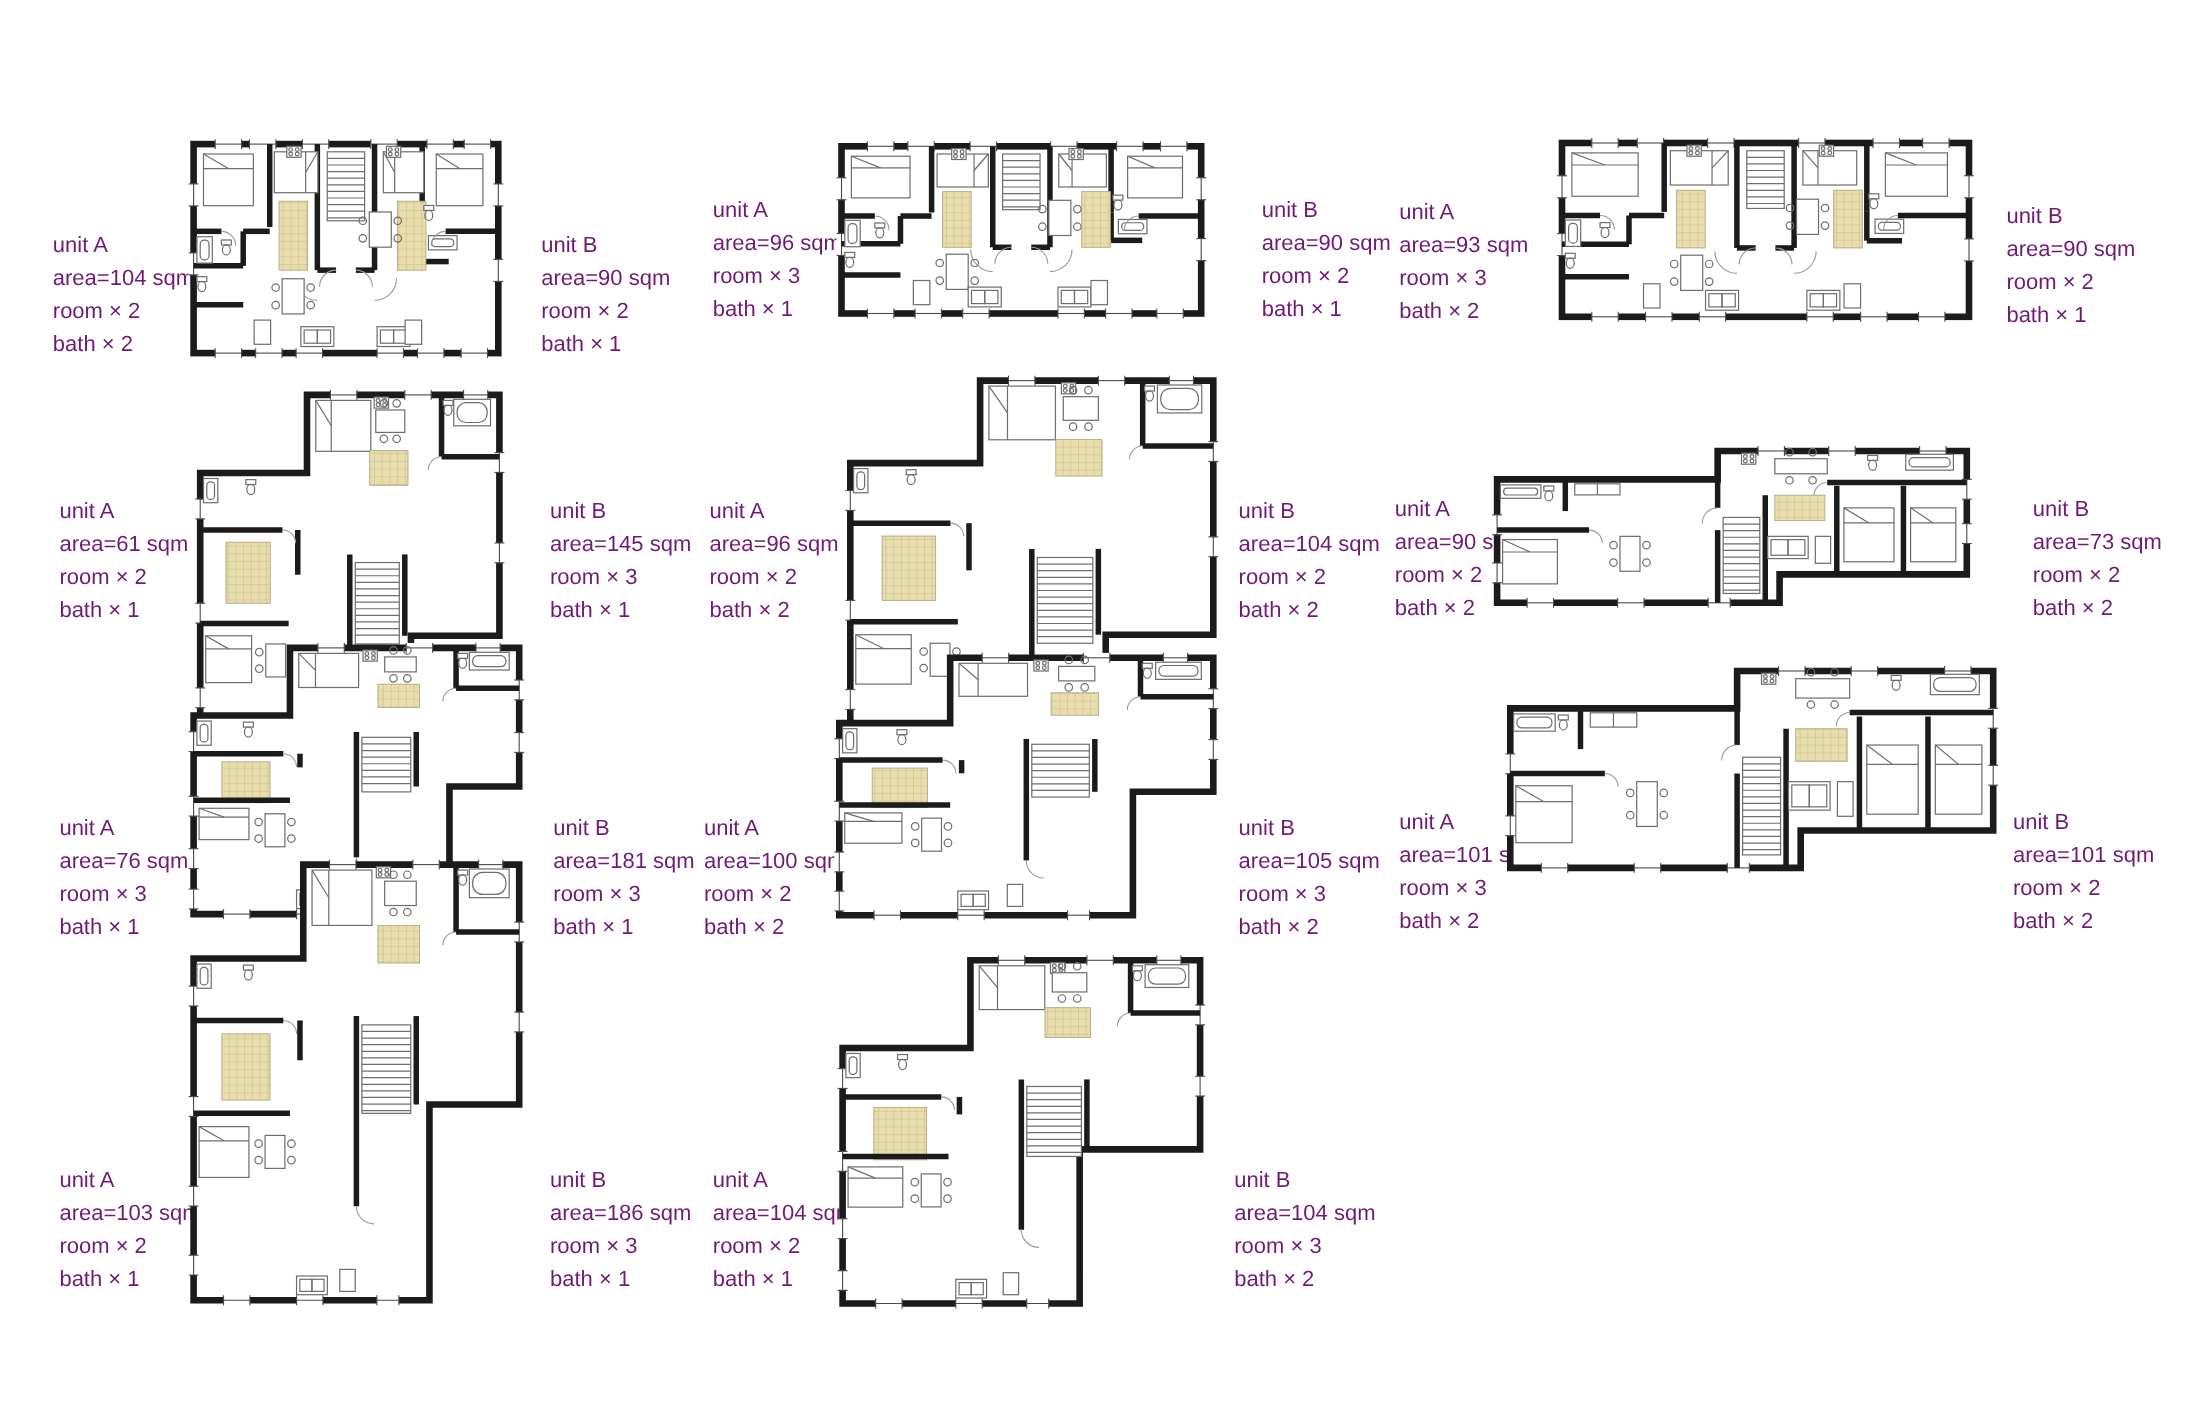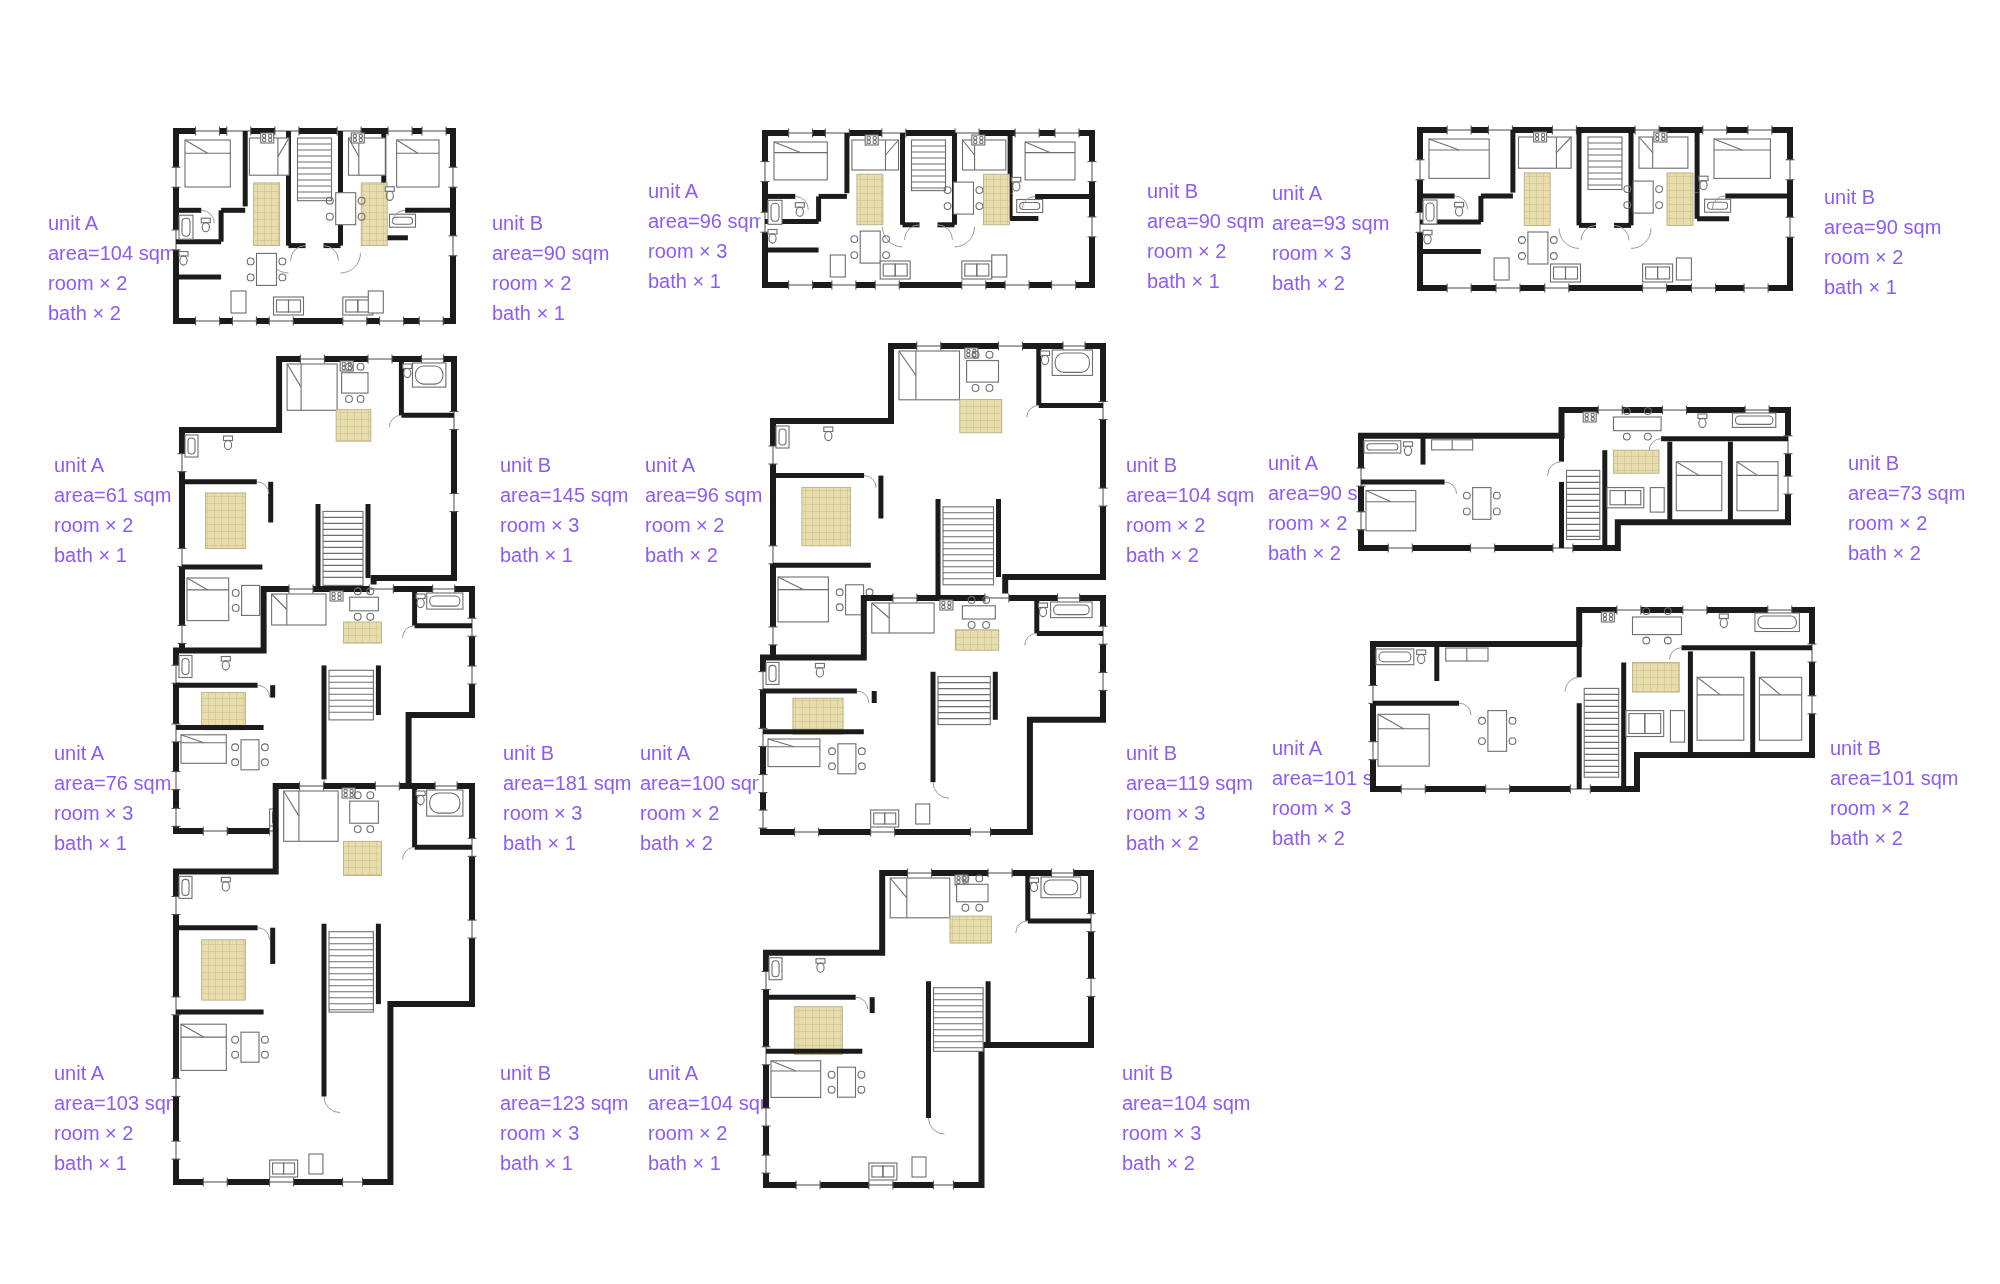--- a/index.html
+++ b/index.html
@@ -1,19 +1,19 @@
 <!DOCTYPE html>
 <html><head>
 <meta charset="utf-8">
 <style>
   html,body{margin:0;padding:0;background:#ffffff;}
   #sheet{position:relative;width:2000px;height:1284px;background:#ffffff;overflow:hidden;
          font-family:"Liberation Sans",sans-serif;}
   .pair{display:contents;}
-  .label{position:absolute;font-size:20px;line-height:30px;color:#8b5cf6;white-space:nowrap;}
+  .label{position:absolute;font-size:20px;line-height:30px;color:#701a75;white-space:nowrap;}
   svg.plan{position:absolute;overflow:visible;}
   
   .outline{fill:#ffffff;stroke:#1b1b1b;stroke-width:6;stroke-linejoin:miter;}
   .iwall{stroke:#1b1b1b;stroke-width:5;fill:none;}
   .fthin{stroke:#6e6e6e;stroke-width:1.1;fill:none;}
   .fthinf{stroke:#6e6e6e;stroke-width:1.1;fill:#ffffff;}
   .win{fill:#ffffff;stroke:none;}
   .winline{stroke:#4a4a4a;stroke-width:1;}
   .door{stroke:#9a9a9a;stroke-width:1;fill:none;}
   .hatch{fill:url(#hatchpat);stroke:#b2a77b;stroke-width:0.8;}
@@ -1114,21 +1114,21 @@
         <circle class="fthin" cx="72" cy="171.3" r="3.4"></circle>
         <circle class="fthin" cx="101.8" cy="171.3" r="3.4"></circle>
         <rect class="fthinf" x="110.7" y="215" width="28" height="17"></rect>
         <rect class="fthin" x="113.7" y="218" width="11" height="11"></rect>
         <rect class="fthin" x="124.7" y="218" width="11" height="11"></rect>
         <rect class="fthinf" x="155.7" y="209" width="14" height="20"></rect>
         <path class="door" d="M 96.9 96 A 12 12 0 0 1 108.9 108"></path>
       </svg>
     <div class="label lb" style="left: 1126px; top: 738px;">
       <div class="t1">unit B</div>
-      <div class="t2">area=119 sqm</div>
+      <div class="t2">area=105 sqm</div>
       <div class="t3">room × 3</div>
       <div class="t4">bath × 2</div>
     </div>
   </div>
 
   <div class="pair">
     <div class="label la" style="left: 1272px; top: 733px;">
       <div class="t1">unit A</div>
       <div class="t2">area=101 sqm</div>
       <div class="t3">room × 3</div>
@@ -1362,21 +1362,21 @@
         <circle class="fthin" cx="62.1" cy="271.7" r="3.4"></circle>
         <circle class="fthin" cx="91.9" cy="271.7" r="3.4"></circle>
         <rect class="fthinf" x="96.6" y="377" width="28" height="17"></rect>
         <rect class="fthin" x="99.6" y="380" width="11" height="11"></rect>
         <rect class="fthin" x="110.6" y="380" width="11" height="11"></rect>
         <rect class="fthinf" x="135.9" y="371" width="14" height="20"></rect>
         <path class="door" d="M 84.6 144.7 A 12 12 0 0 1 96.6 156.7"></path>
       </svg>
     <div class="label lb" style="left: 500px; top: 1058px;">
       <div class="t1">unit B</div>
-      <div class="t2">area=123 sqm</div>
+      <div class="t2">area=186 sqm</div>
       <div class="t3">room × 3</div>
       <div class="t4">bath × 1</div>
     </div>
   </div>
 
   <div class="pair">
     <div class="label la" style="left: 648px; top: 1058px;">
       <div class="t1">unit A</div>
       <div class="t2">area=104 sqm</div>
       <div class="t3">room × 2</div>

